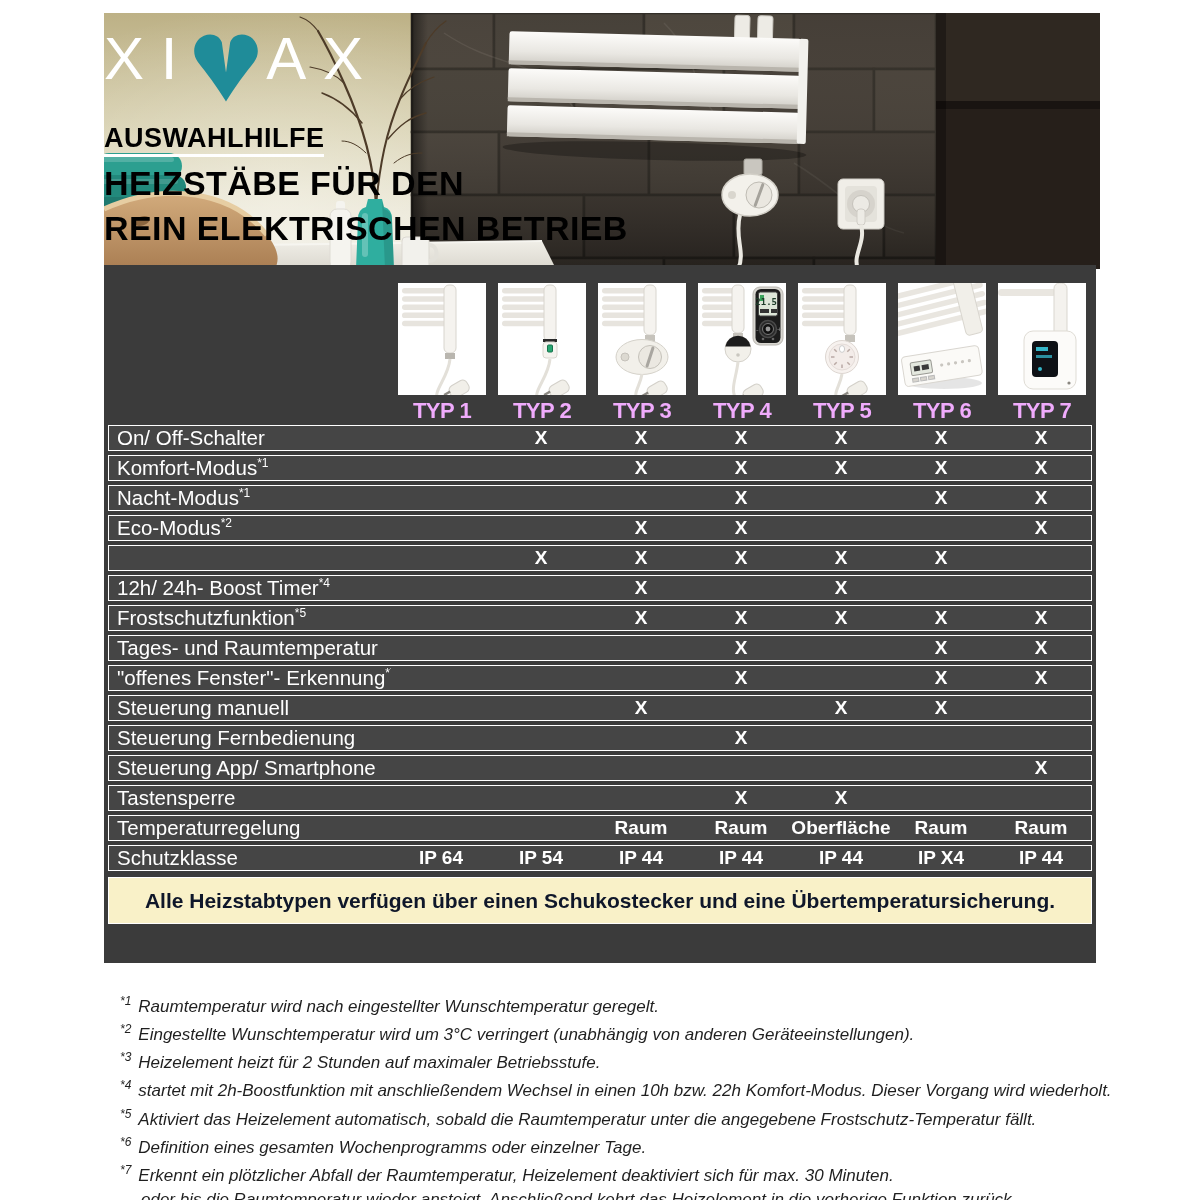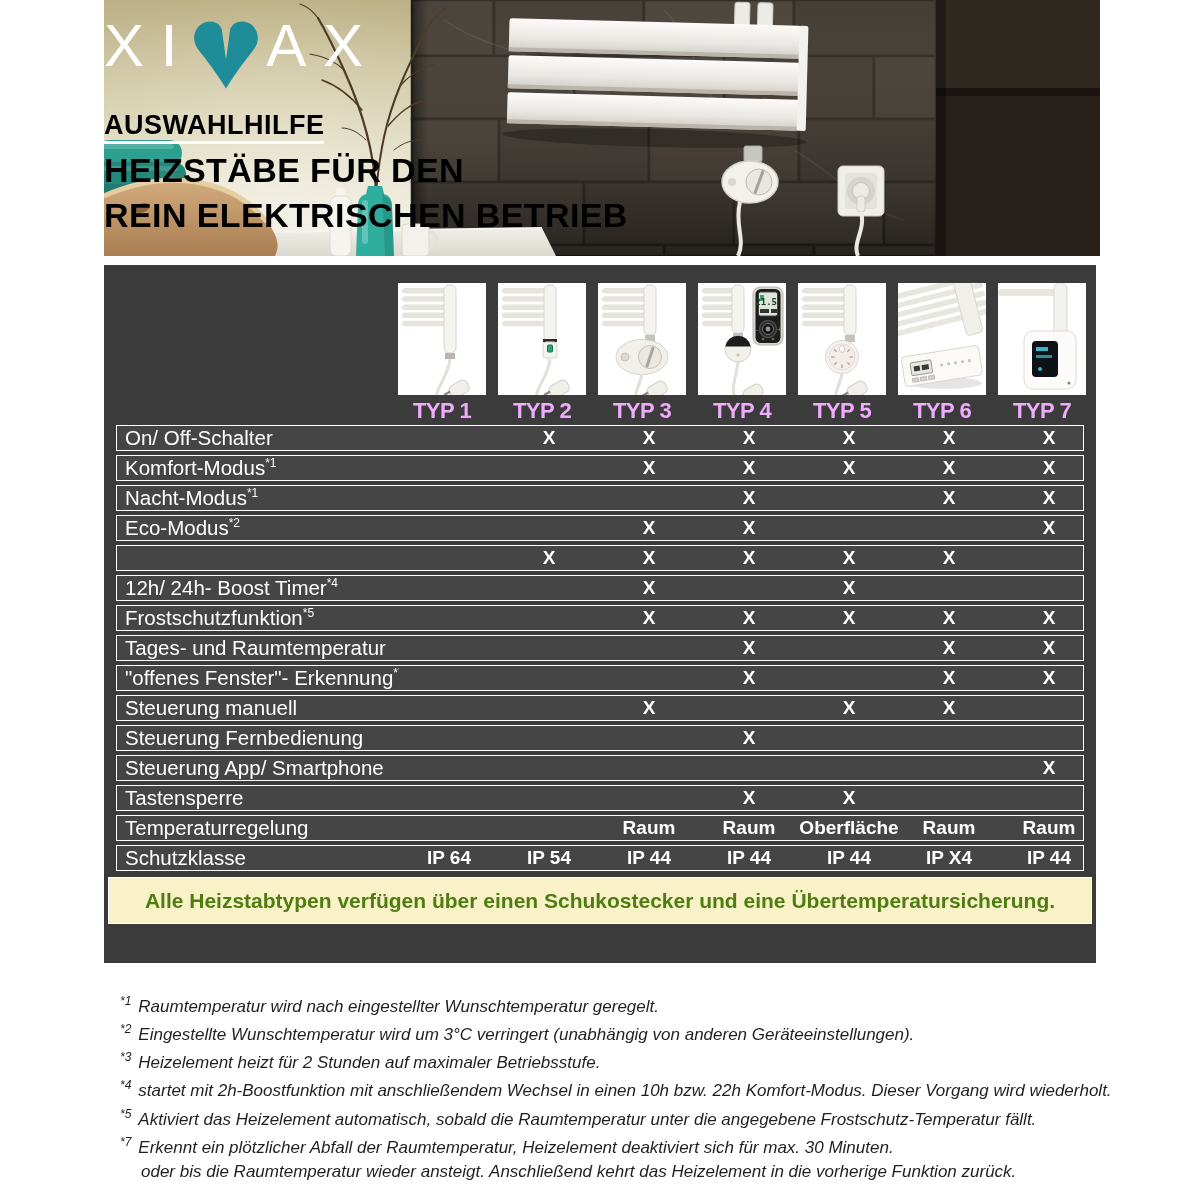--- a/index.html
+++ b/index.html
@@ -1,43 +1,43 @@
 <!DOCTYPE html>
 <html><head>
 <meta charset="utf-8">
 <style>
   html,body{margin:0;padding:0;background:#ffffff;}
   .page{position:relative;width:1200px;height:1200px;background:#fff;overflow:hidden;
         font-family:"Liberation Sans",sans-serif;}
   
-  .hero{position:absolute;left:104px;top:0;width:996px;height:256px;overflow:hidden;}
+  .hero{position:absolute;left:104px;top:13px;width:996px;height:256px;overflow:hidden;}
   .hero svg.scene{position:absolute;left:0;top:0;width:996px;height:256px;}
   .logo{position:absolute;left:0;top:14px;display:flex;align-items:flex-start;color:#fff;}
   .logo .lg-letters{font-size:60px;line-height:64px;font-weight:400;letter-spacing:0.28em;}
   .logo svg{width:76px;height:86px;margin:-2px 2px 0 -6px;}
   .eyebrow{position:absolute;left:0;top:110px;font-size:27px;font-weight:bold;letter-spacing:0.5px;
            border-bottom:3px solid #fff;padding-bottom:0;white-space:nowrap;}
   .htitle{position:absolute;left:0;top:148px;font-size:34px;font-weight:bold;line-height:45px;
           letter-spacing:0.4px;white-space:nowrap;}
   
   .board{position:absolute;left:104px;top:265px;width:992px;height:698px;background:#3b3b3b;}
   .board-head{display:grid;grid-template-columns:284px repeat(7,100px);padding:18px 4px 0 4px;}
   .imgbox{width:88px;height:112px;background:#fff;margin:0 auto;overflow:hidden;}
   .imgbox svg{width:88px;height:136px;display:block;}
   .typ-label{height:30px;line-height:32px;text-align:center;color:#f0abfc;font-weight:bold;
              font-size:22px;letter-spacing:-0.5px;}
-  .rows-wrap{padding:0 12px;}
+  .rows-wrap{padding:0 4px;}
   .featrow{display:grid;grid-template-columns:282px repeat(7,100px);height:26px;margin-bottom:4px;
            background:#454545;border:1px solid #ffffff;align-items:center;box-sizing:border-box;}
   .flabel{color:#fff;font-size:20.5px;padding-left:8px;white-space:nowrap;overflow:hidden;}
   .flabel sup{font-size:12px;}
   .fval{color:#fff;font-size:19px;font-weight:bold;text-align:center;white-space:nowrap;}
   .note{margin:6px 4px 0 4px;height:47px;border:1px solid #fff;background:#f9f1c8;
         display:flex;align-items:center;justify-content:center;box-sizing:border-box;}
-  .note span{font-size:21px;font-weight:bold;color:#4d7c0f;}
+  .note span{font-size:21px;font-weight:bold;color:#0f172a;}
   
   .footnotes{position:absolute;left:120px;top:994px;width:1000px;color:#1f1f1f;
              font-style:italic;font-size:17px;}
   .fnline{margin-bottom:5.5px;white-space:nowrap;}
   .fnline sup{font-size:12px;margin-right:7px;font-style:italic;}
   .fnline2{margin:-1px 0 5.5px 21px;white-space:nowrap;}
 </style>
 </head>
 <body>
 
@@ -539,17 +539,18 @@
       <span>Alle Heizstabtypen verfügen über einen Schukostecker und eine Übertemperatursicherung.</span>
     </div>
   </div>
 
   <div class="footnotes" id="footnotes">
       <div class="fnline"><sup>*1</sup><span>Raumtemperatur wird nach eingestellter Wunschtemperatur geregelt.</span></div>
       <div class="fnline"><sup>*2</sup><span>Eingestellte Wunschtemperatur wird um 3°C verringert (unabhängig von anderen Geräteeinstellungen).</span></div>
       <div class="fnline"><sup>*3</sup><span>Heizelement heizt für 2 Stunden auf maximaler Betriebsstufe.</span></div>
       <div class="fnline"><sup>*4</sup><span>startet mit 2h-Boostfunktion mit anschließendem Wechsel in einen 10h bzw. 22h Komfort-Modus. Dieser Vorgang wird wiederholt.</span></div>
       <div class="fnline"><sup>*5</sup><span>Aktiviert das Heizelement automatisch, sobald die Raumtemperatur unter die angegebene Frostschutz-Temperatur fällt.</span></div>
+      <div class="fnline"><sup>*6</sup><span>Definition eines gesamten Wochenprogramms oder einzelner Tage.</span></div>
       <div class="fnline"><sup>*7</sup><span>Erkennt ein plötzlicher Abfall der Raumtemperatur, Heizelement deaktiviert sich für max. 30 Minuten.</span></div>
       <div class="fnline2">oder bis die Raumtemperatur wieder ansteigt. Anschließend kehrt das Heizelement in die vorherige Funktion zurück.</div>
     </div>
 
 </div>
 
 </body></html>

